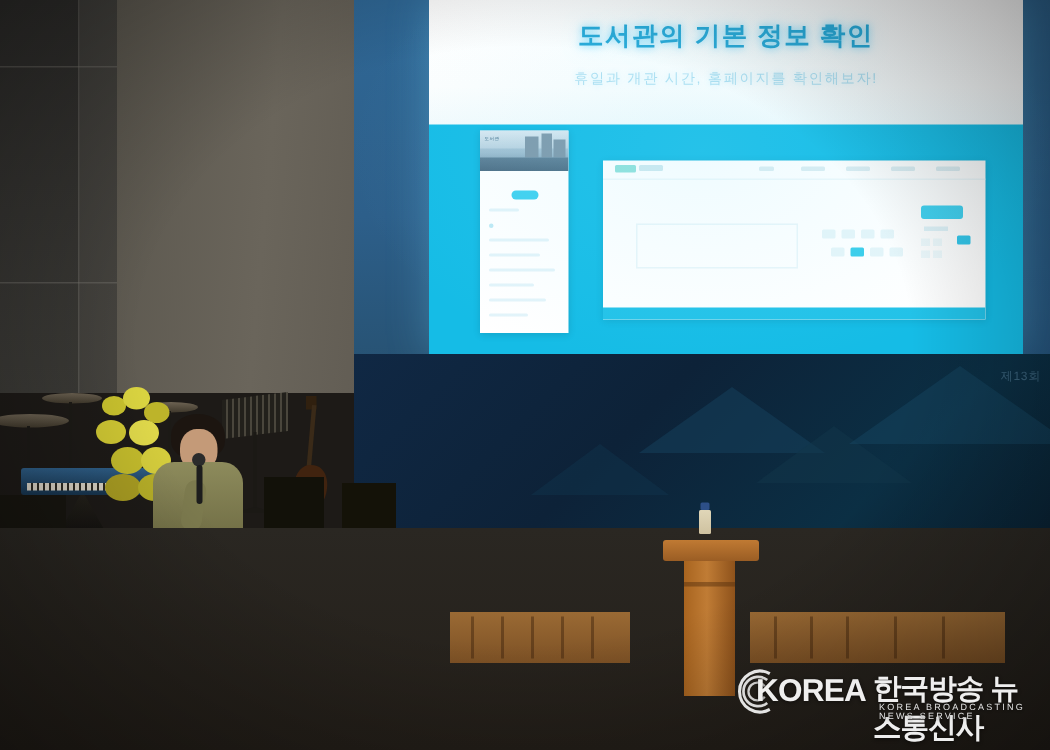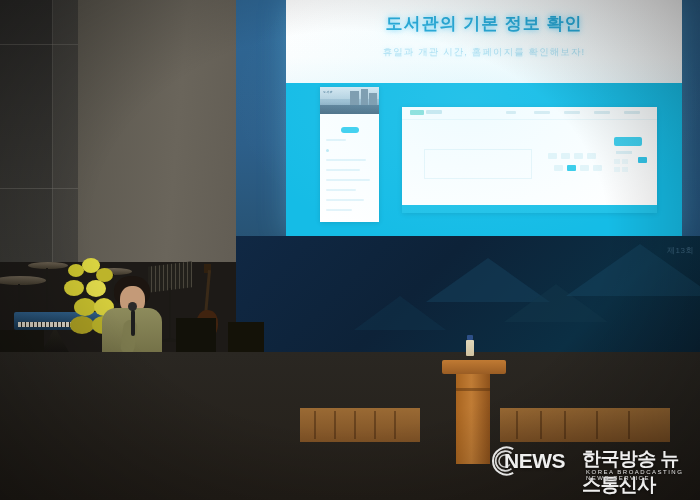--- a/index.html
+++ b/index.html
@@ -443,18 +443,18 @@
   </div>
 
   <div class="vignette"></div>
 
   <div class="watermark">
     <svg class="wm-swirl" viewBox="0 0 40 40">
       <path d="M32 6 A16 16 0 1 0 32 34" fill="none" stroke="#ffffff" stroke-width="2.4" opacity=".95"></path>
       <path d="M30 11 A11.5 11.5 0 1 0 30 29" fill="none" stroke="#ffffff" stroke-width="2.1" opacity=".9"></path>
       <path d="M28 16 A7 7 0 1 0 28 24" fill="none" stroke="#ffffff" stroke-width="1.8" opacity=".85"></path>
     </svg>
-    <div class="wm-kbcs">NEWS</div>
+    <div class="wm-kbcs">KOREA</div>
     <div class="wm-kr">한국방송 뉴스통신사</div>
     <div class="wm-en">KOREA BROADCASTING NEWS SERVICE</div>
   </div>
 
 </div>
 
 </body></html>

